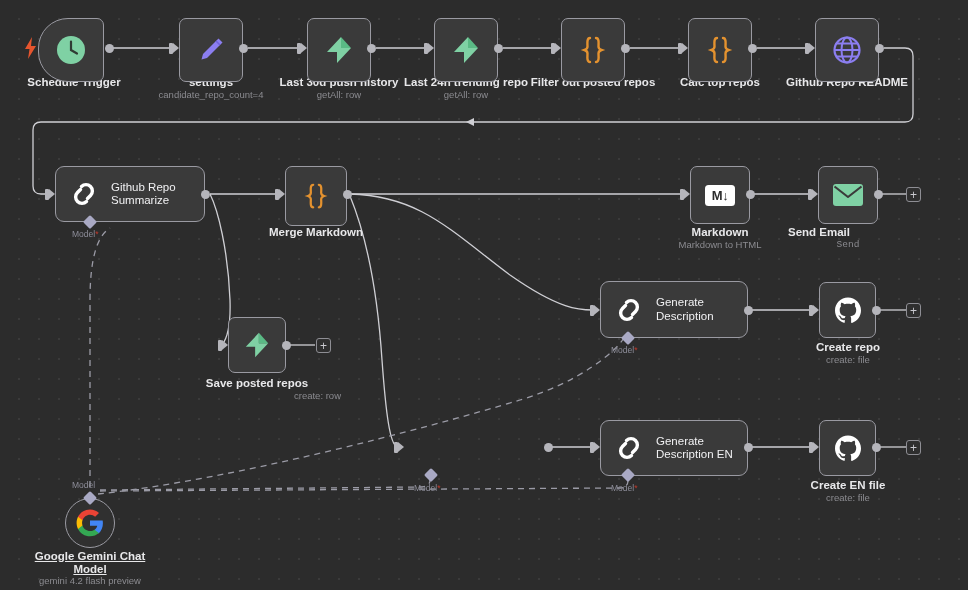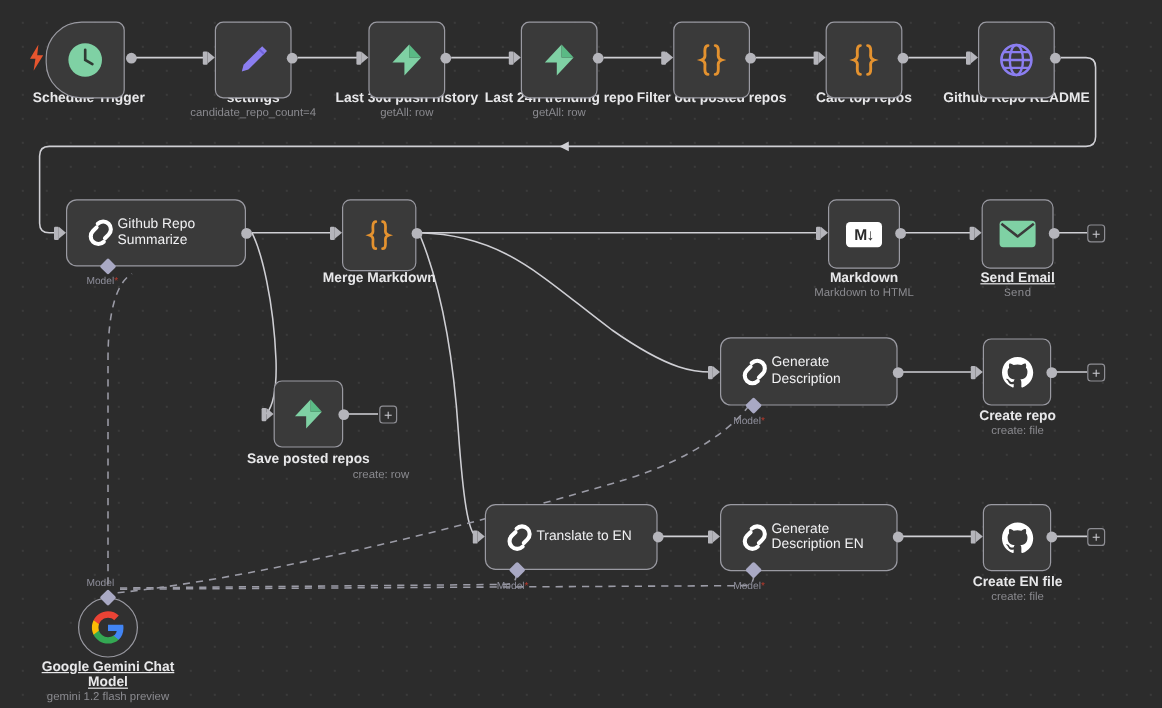--- a/index.html
+++ b/index.html
@@ -30,20 +30,21 @@
   }
   .node.sq { width: 64px; height: 64px; }
   .node.trigger {
     width: 66px; height: 64px;
     border-radius: 30px 7px 7px 30px;
   }
   .node.wide {
     border-radius: 9px;
     justify-content: flex-start;
     padding-left: 14px;
+    gap: 13px;
   }
   .node.circle {
     width: 50px; height: 50px; border-radius: 50%;
     background: #303030; border-color: #9a9aa2;
   }
 
   .caption {
     position: absolute;
     text-align: center;
     color: #e8e8ea;
@@ -314,21 +315,21 @@
       <b></b>
     </div>
   <div class="node" style="left:818px; top:166px; width:60px; height:58px;">
     <svg class="ic" width="32" height="26" viewBox="0 0 32 26">
       <rect x="1" y="2" width="30" height="22" rx="3" fill="#7fd1a4"></rect>
       <path d="M2.5,4.5 L16,15 L29.5,4.5" stroke="#3a3a3a" stroke-width="2.1" fill="none" stroke-linejoin="round"></path>
     </svg>
   </div>
   <div class="port-out" style="left:874px; top:190px;"></div>
   <div class="plus-btn" style="left:906px; top:187px;">+</div>
-  <div class="caption" style="left:768px; top:226px; width:160px;text-decoration:underline;">Send Email</div>
+  <div class="caption" style="left:739px; top:226px; width:160px;">Send Email</div>
   <div class="subcaption" style="left:768px; top:239px; width:160px;font-family:Liberation Mono, monospace;">Send</div>
 
   <div class="port-in" style="left:218px; top:345px;">
       <i></i>
       <b></b>
     </div>
   <div class="node" style="left:228px; top:317px; width:58px; height:56px;">
     <svg class="ic" width="28" height="28" viewBox="0 0 30 30">
       <path d="M17,2 L17,13 L27,13 L13,28 L13,17 L3,17 Z" fill="#7fd1a4"></path>
       <path d="M17,2 L17,13 L27,13 Z" fill="#5aba85"></path>
@@ -375,27 +376,20 @@
   </div>
   <div class="port-out" style="left:872px; top:306px;"></div>
   <div class="plus-btn" style="left:906px; top:303px;">+</div>
   <div class="caption" style="left:768px; top:341px; width:160px;">Create repo</div>
   <div class="subcaption" style="left:768px; top:354px; width:160px;">create: file</div>
 
   <div class="port-in" style="left:394px; top:447px;">
       <i></i>
       <b></b>
     </div>
-  <div class="node wide" style="left:404px; top:420px; width:144px; height:55px;">
-    <svg class="ic" width="28" height="28" viewBox="0 0 28 28">
-      <path d="M11.5,6.5 C14,4 18,4 20.5,6.5 C23,9 23,13 20.5,15.5 L17.5,18.5" stroke="#ffffff" stroke-width="3.4" fill="none" stroke-linecap="round"></path>
-      <path d="M16.5,21.5 C14,24 10,24 7.5,21.5 C5,19 5,15 7.5,12.5 L10.5,9.5" stroke="#ffffff" stroke-width="3.4" fill="none" stroke-linecap="round"></path>
-    </svg>
-    <span class="node-title">Translate to EN</span>
-  </div>
   <div class="port-out" style="left:544px; top:443px;"></div>
   <div class="diamond" style="left:426px; top:470px;"></div>
   <div class="modlabel" style="left:414px; top:483px;">
     <span>Model</span><span class="req">*</span>
   </div>
 
   <div class="port-in" style="left:590px; top:447px;">
       <i></i>
       <b></b>
     </div>
@@ -441,15 +435,15 @@
   <div class="node circle" style="left:65px; top:498px;">
     <svg class="ic" width="28" height="28" viewBox="0 0 28 28">
       <path d="M26.9,14.3 c0,-0.95 -0.09,-1.86 -0.25,-2.74 H14 v5.18 h7.23 c-0.31,1.68 -1.26,3.1 -2.68,4.05 v3.37 h4.34 c2.54,-2.34 4.01,-5.79 4.01,-9.86 z" fill="#4285f4"></path>
       <path d="M14,27.3 c3.62,0 6.66,-1.2 8.88,-3.25 l-4.34,-3.37 c-1.2,0.81 -2.74,1.29 -4.55,1.29 -3.5,0 -6.46,-2.36 -7.52,-5.54 H2,v3.48 C4.21,24.3 8.75,27.3 14,27.3 z" fill="#34a853"></path>
       <path d="M6.48,16.43 c-0.27,-0.81 -0.42,-1.67 -0.42,-2.56 0,-0.89 0.15,-1.75 0.42,-2.56 V7.83 H2 C1.1,9.62 0.58,11.75 0.58,13.87 c0,2.12 0.52,4.25 1.42,6.04 l4.48,-3.48 z" fill="#fbbc05"></path>
       <path d="M14,5.77 c1.98,0 3.75,0.68 5.14,2.01 l3.85,-3.85 C20.65,1.72 17.61,0.44 14,0.44 8.75,0.44 4.21,3.44 2,7.83 l4.48,3.48 C7.54,8.13 10.5,5.77 14,5.77 z" fill="#ea4335"></path>
     </svg>
   </div>
   <div class="caption" style="left:10px; top:550px; width:160px;text-decoration:underline;">Google Gemini Chat
 Model</div>
-  <div class="subcaption" style="left:10px; top:575px; width:160px;">gemini 1.2 flash preview</div>
+  <div class="subcaption" style="left:10px; top:575px; width:160px;">gemini 4.2 flash preview</div>
 
 </div>
 
 </body></html>

